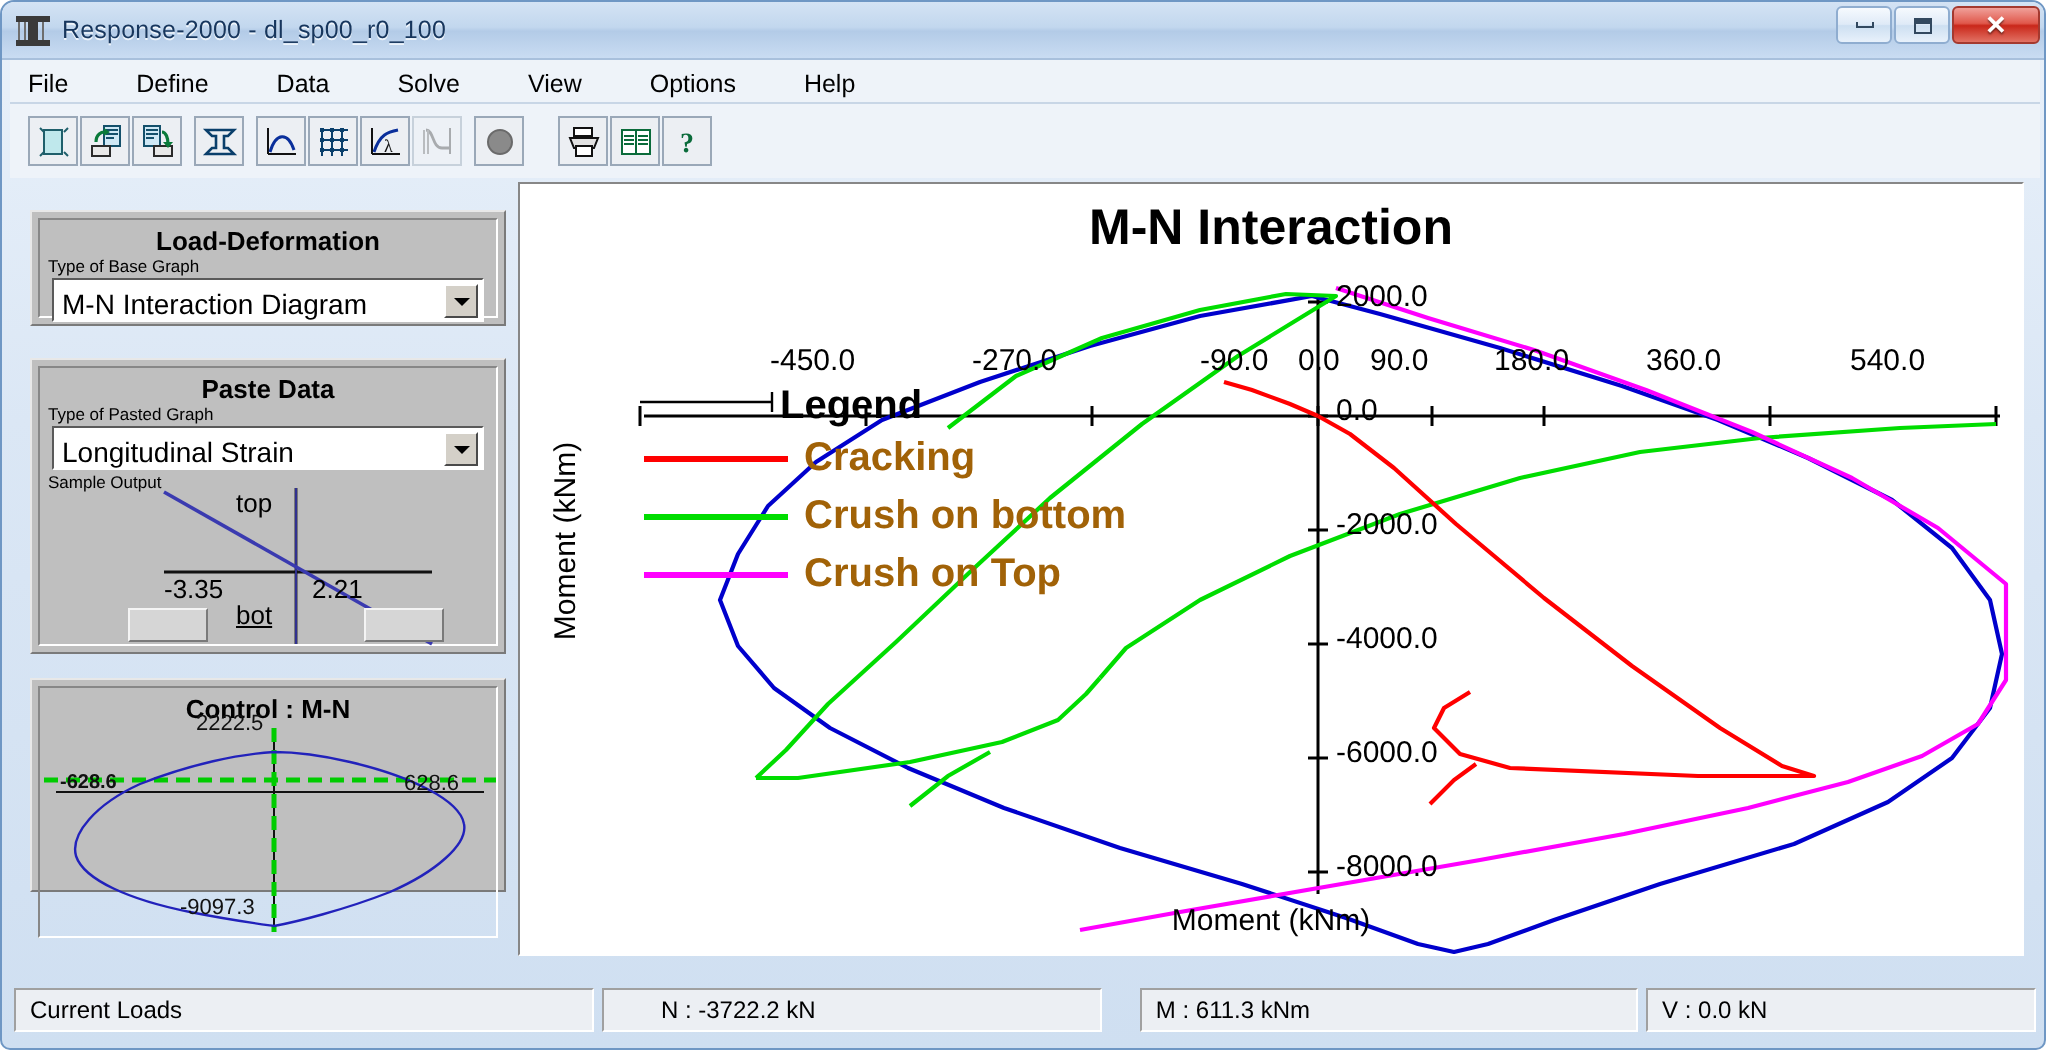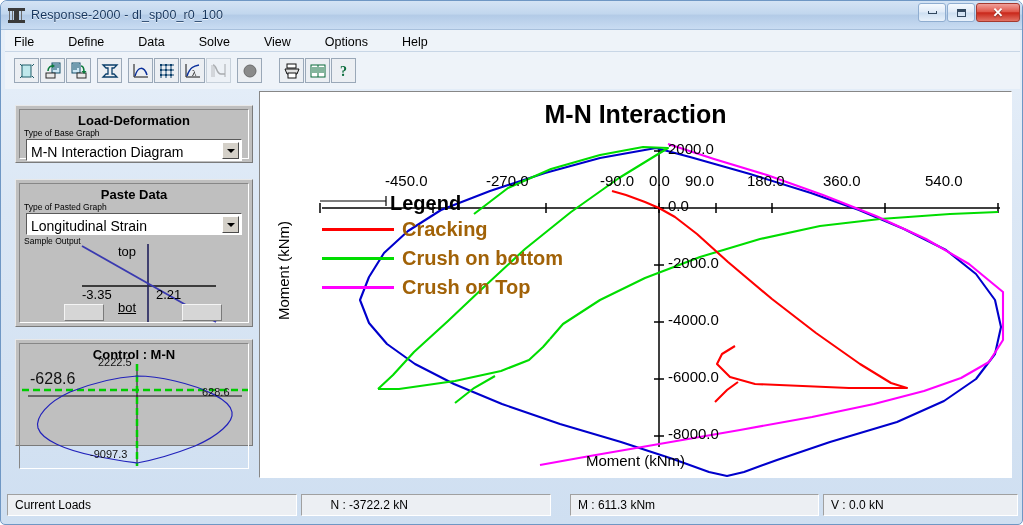--- a/index.html
+++ b/index.html
@@ -364,21 +364,21 @@
           <path d="M117 14 C100 15, 75 20, 50 30
                    C28 40, 15 55, 18 66
                    C22 78, 45 88, 75 94
                    C95 98, 110 100, 117 101
                    C128 99, 152 93, 175 84
                    C198 74, 214 60, 212 50
                    C210 38, 185 26, 155 19
                    C138 15, 124 14, 117 14 Z" fill="none" stroke="#2222bb" stroke-width="1.2"></path>
         </svg>
         <div style="position:absolute; left:78px; top:-6px; font-size:11px; color:#111;">2222.5</div>
-        <div style="position:absolute; left:10px; top:8px; font-size:16px; color:#111;">-628.6</div>
+        <div style="position:absolute; left:10px; top:24px; font-size:10px; color:#111;font-weight:bold;">-628.6</div>
         <div style="position:absolute; left:182px; top:24px; font-size:11px; color:#111;">628.6</div>
         <div style="position:absolute; left:70px; top:86px; font-size:11px; color:#111;">-9097.3</div>
       </div>
     </div>
   </div>
 
   <div id="chartframe">
     <div id="charttitle">M-N Interaction</div>
 
     <svg id="plotsvg" width="753" height="387" viewBox="0 0 753 387" style="position:absolute;left:0;top:0">

